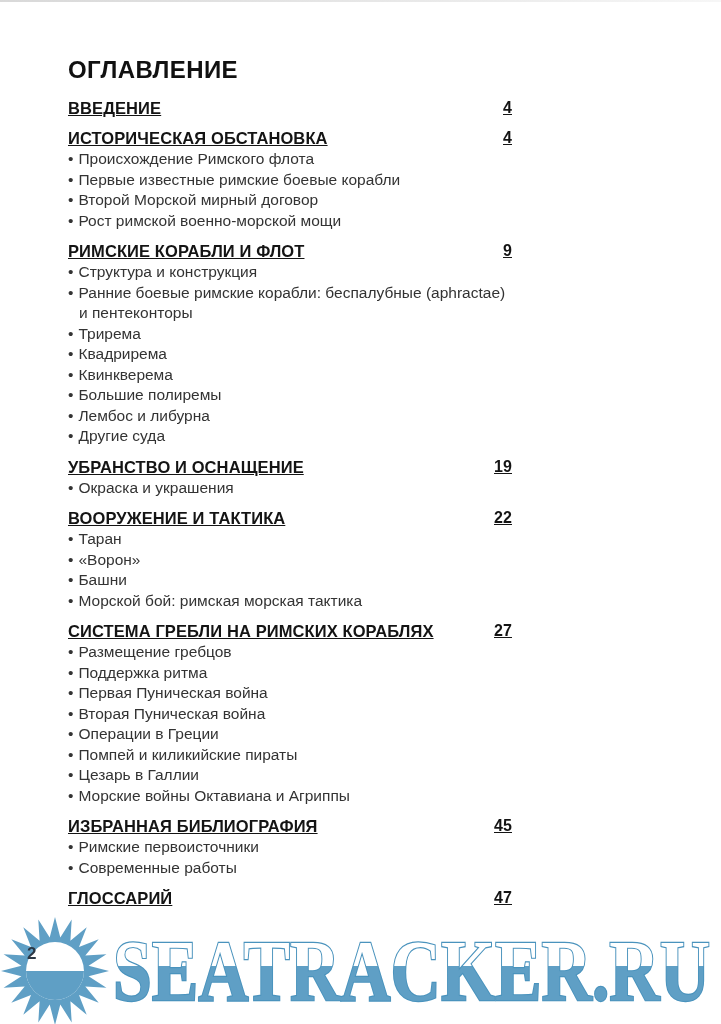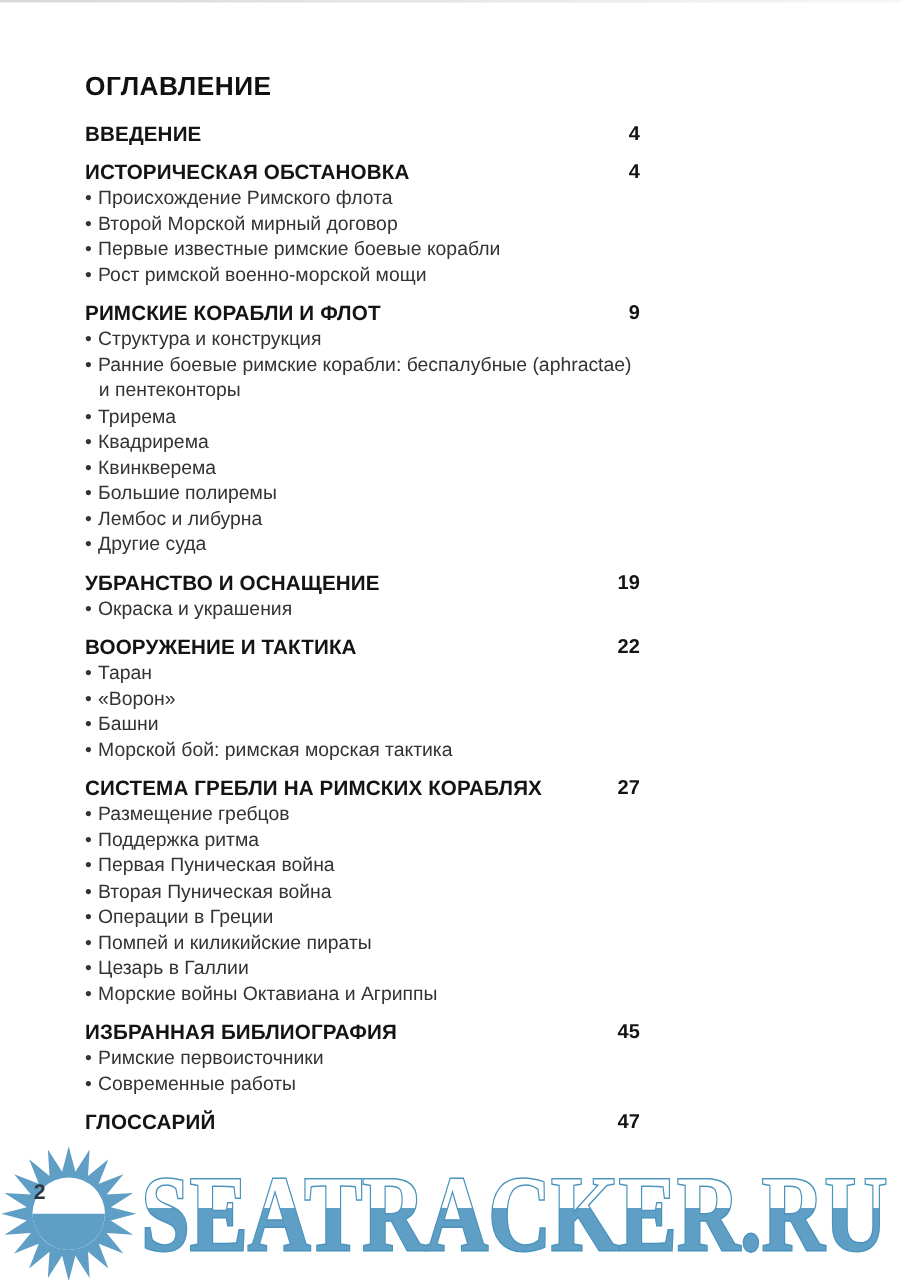--- a/index.html
+++ b/index.html
@@ -13,28 +13,28 @@
   }
   .top-edge {
     position:absolute; top:0; left:0; right:0; height:2px;
     background:linear-gradient(to right,#cfcfcf,#e4e4e4 60%,#f4f4f4);
     opacity:.8;
   }
   .page-inner {
     position:absolute; top:58px; left:68px; width:444px;
   }
   .toc-title {
-    font-size:21px; font-weight:bold; color:#111;
+    font-size:24px; font-weight:bold; color:#111;
     letter-spacing:.4px; margin:0 0 17px 0; line-height:23px;
   }
   .section { margin-top:10px; }
   .sec-row {
     display:flex; justify-content:space-between; align-items:center;
     font-size:16.5px; font-weight:bold; color:#141414;
-    line-height:20px; letter-spacing:.1px;
+    line-height:20px; letter-spacing:.1px;text-decoration:underline;
   }
   .sec-page { font-size:16px; font-weight:bold; color:#141414; }
   ul.items { list-style:none; margin:1px 4px 0 0; padding:0; }
   .item {
     font-size:15.5px; color:#333333; line-height:20.5px;
     padding-left:11px; text-indent:-11px;
   }
   .item .bullet { margin-right:5px; color:#333333; }
   .watermark {
     position:absolute; left:0; bottom:0; width:721px; height:124px;
@@ -63,22 +63,22 @@
     <ul class="items"></ul>
   </div>
 
   <div class="section">
     <div class="sec-row">
       <span class="sec-title">ИСТОРИЧЕСКАЯ ОБСТАНОВКА</span>
       <span class="sec-page">4</span>
     </div>
     <ul class="items">
           <li class="item"><span class="bullet">•</span><span>Происхождение Римского флота</span></li>
+          <li class="item"><span class="bullet">•</span><span>Первые известные римские боевые корабли</span></li>
           <li class="item"><span class="bullet">•</span><span>Второй Морской мирный договор</span></li>
-          <li class="item"><span class="bullet">•</span><span>Первые известные римские боевые корабли</span></li>
           <li class="item"><span class="bullet">•</span><span>Рост римской военно-морской мощи</span></li>
         </ul>
   </div>
 
   <div class="section">
     <div class="sec-row">
       <span class="sec-title">РИМСКИЕ КОРАБЛИ И ФЛОТ</span>
       <span class="sec-page">9</span>
     </div>
     <ul class="items">

